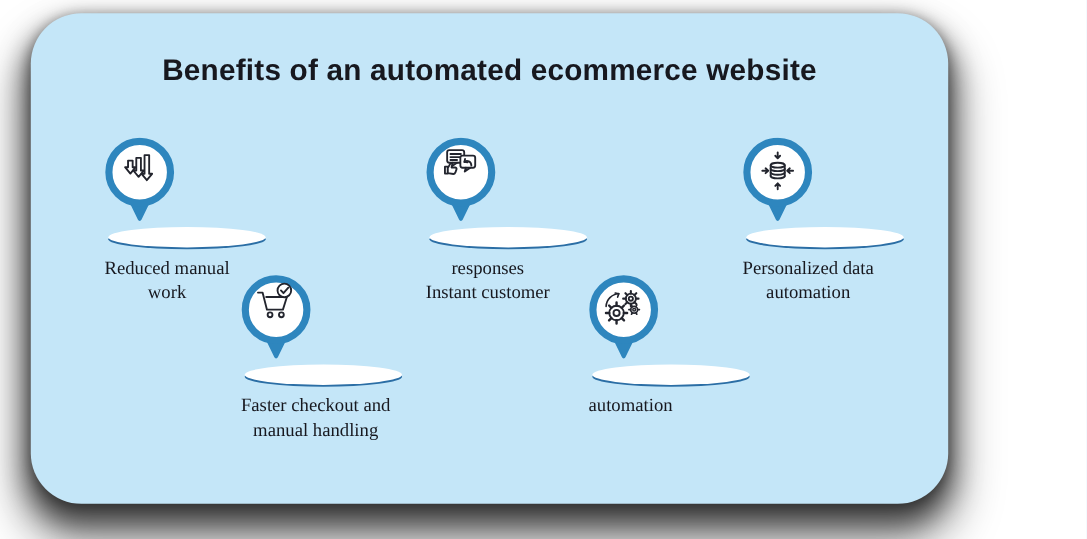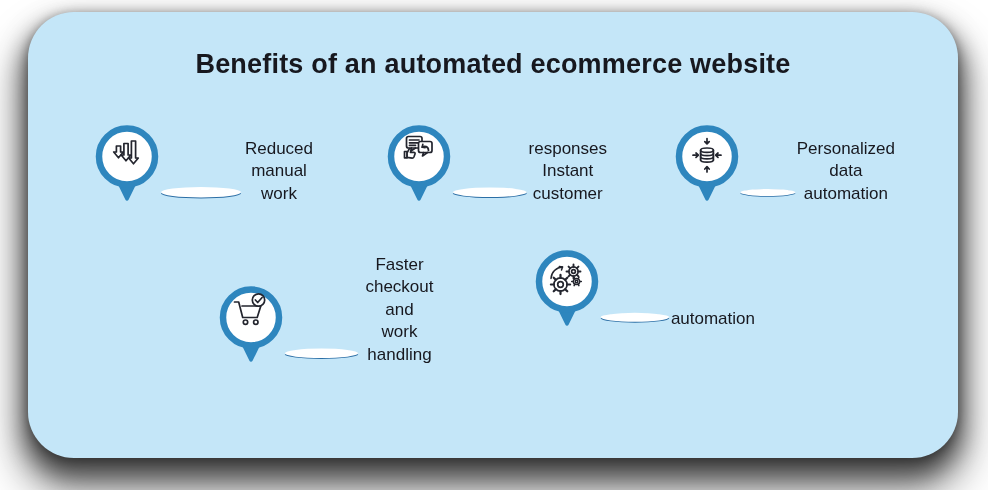--- a/index.html
+++ b/index.html
@@ -2,35 +2,35 @@
 <html style="--card-bg: #c4e6f8; --accent: #2e86be; --platform-rim: #2b6ea5; --icon-ink: #23252e; --text: #17181f;"><head>
 <meta charset="utf-8">
 <style>
   html,body{margin:0;padding:0;}
   body{
     width:988px;height:490px;position:relative;overflow:hidden;
     background:#ffffff;
     font-family:"Liberation Sans",sans-serif;
   }
   .card{
-    position:absolute;left:28px;top:12px;width:930px;height:446px;
+    position:absolute;left:28px;top:12px;width:834px;height:446px;
     border-radius:46px;
     background:var(--card-bg,#c4e6f8);
     box-shadow:0 14px 24px 4px rgba(0,0,0,.60),
                0 28px 40px 10px rgba(0,0,0,.38),
                0 2px 10px 1px rgba(0,0,0,.25);
   }
   .title{
     position:absolute;top:37px;left:0;right:0;margin:0;
     text-align:center;font-size:27px;line-height:1.15;font-weight:700;
     letter-spacing:.2px;color:var(--text,#17181f);
   }
   .item{
     position:absolute;width:220px;
-    display:flex;flex-direction:row;align-items:flex-end;
+    display:flex;flex-direction:column;align-items:flex-start;font-family:Liberation Serif, serif;
   }
   .pin{color:var(--icon-ink,#23252e);}
   .pin svg,.platform{display:block;}
   .pin-tip{fill:var(--accent,#2e86be);}
   .pin-ring{fill:#ffffff;stroke:var(--accent,#2e86be);}
   .plat-rim{fill:var(--platform-rim,#2b6ea5);}
   .plat-top{fill:#ffffff;}
   .icon{stroke:currentColor;fill:none;stroke-width:1.7;stroke-linecap:round;stroke-linejoin:round;}
   .fill-white{fill:#ffffff;}
   .label{
@@ -82,21 +82,21 @@
           <path d="M36.4,14 l2.3,2.5 l4.4,-5"></path>
         </g>
       </svg>
     </div>
     <svg class="platform" width="150" height="24" viewBox="0 0 150 24">
       <ellipse class="plat-rim" cx="75" cy="12.4" rx="71.5" ry="9.3"></ellipse>
       <ellipse class="plat-top" cx="75" cy="10.6" rx="71.5" ry="9.3"></ellipse>
     </svg>
     <div class="label">
       <span>Faster checkout and</span>
-      <span>work handling</span>
+      <span>manual handling</span>
     </div>
   </div>
 
   <div class="item" style="left:359px;top:113px;">
     <div class="pin">
       <svg width="64" height="80" viewBox="0 0 64 80">
         <path class="pin-tip" d="M21,55.5 C25.5,61.5 38.5,61.5 43,55.5 L33.7,74.6 C33,76.2 31,76.2 30.3,74.6 Z"></path>
         <circle class="pin-ring" cx="32" cy="31.5" r="28" stroke-width="6.5"></circle>
         <g class="icon">
           <rect class="fill-white" x="19.5" y="11.5" width="15.5" height="11.5" rx="2"></rect>

